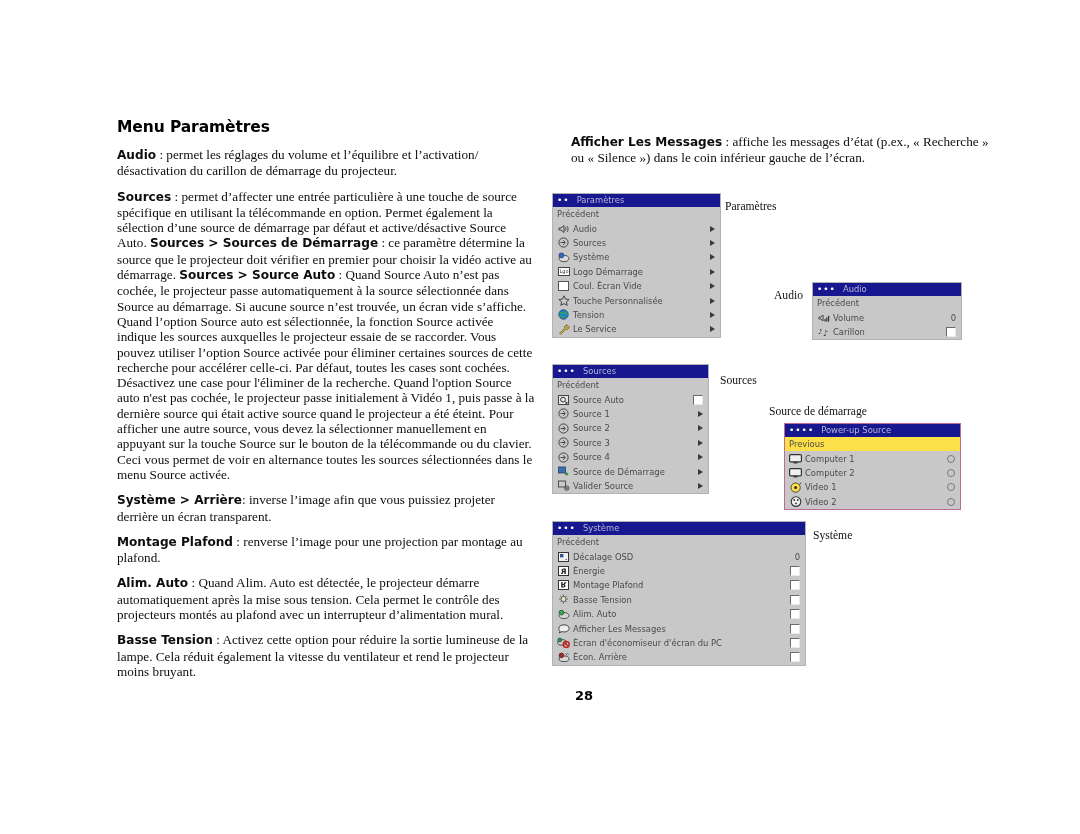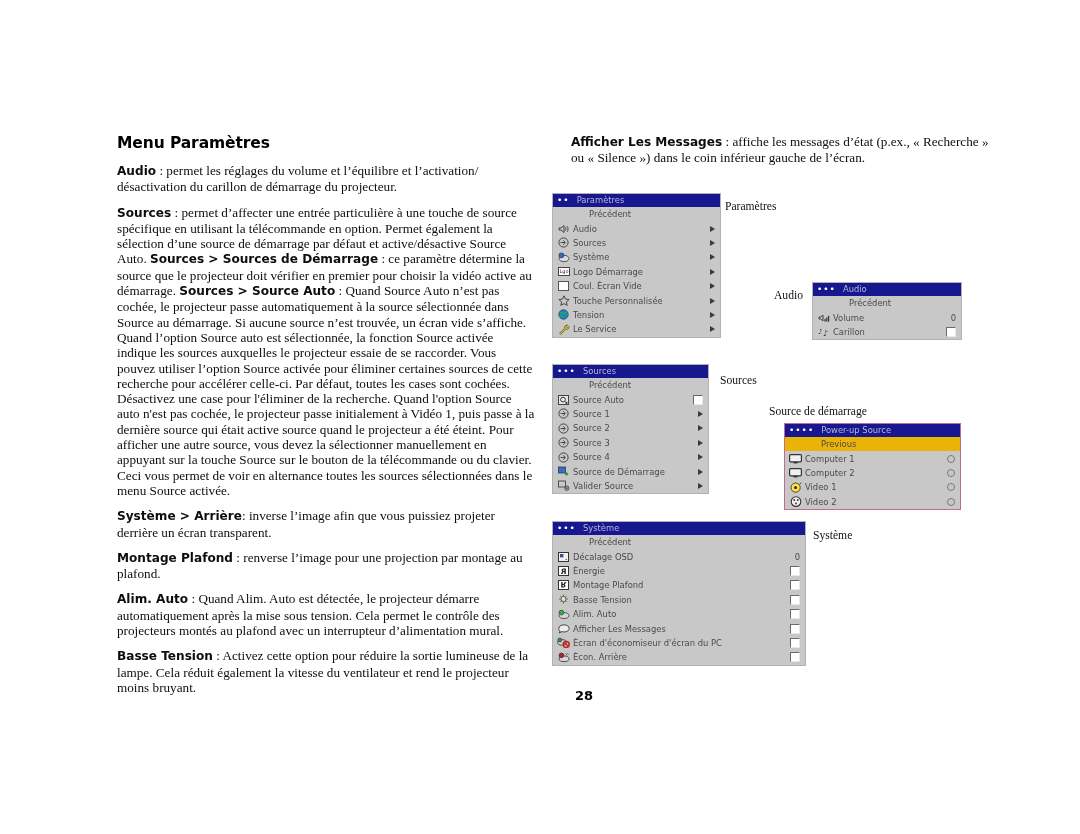--- a/index.html
+++ b/index.html
@@ -22,21 +22,21 @@
     left: 0; top: 0;
     width: 1080px;
     height: 834px;
     background: #ffffff;
   }
 
   
   #left-col {
     position: absolute;
     left: 117px;
-    top: 134px;
+    top: 118px;
     width: 418px;
   }
   #right-col {
     position: absolute;
     left: 571px;
     top: 134px;
     width: 420px;
   }
 
   h1.page-title {
@@ -111,25 +111,25 @@
   .osd-title-label { color: #b9b9d6; }
 
   .osd-row {
     display: flex;
     align-items: center;
     height: 14.4px;
     padding: 0 5px 0 4px;
     position: relative;
   }
   .osd-row.sel {
-    background: #eab308;
+    background: #fde047;
   }
   .osd-row.sel .osd-label { color: #ffffff; }
 
-  .osd-row.back { padding-left: 36px; }
+  .osd-row.back { padding-left: 4px; }
   .osd-row.back .osd-label { color: #4a4a4a; }
 
   .osd-ico {
     width: 13px;
     min-width: 13px;
     height: 12px;
     margin-right: 3px;
     display: inline-flex;
     align-items: center;
     justify-content: center;

